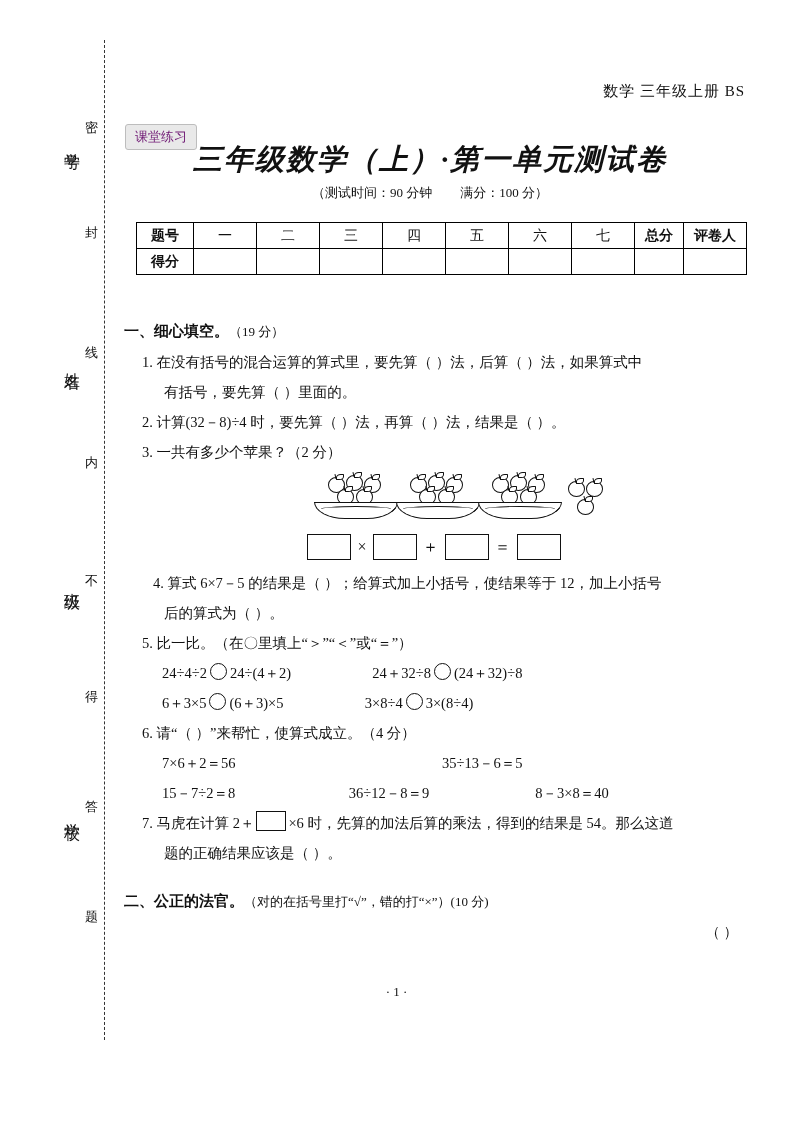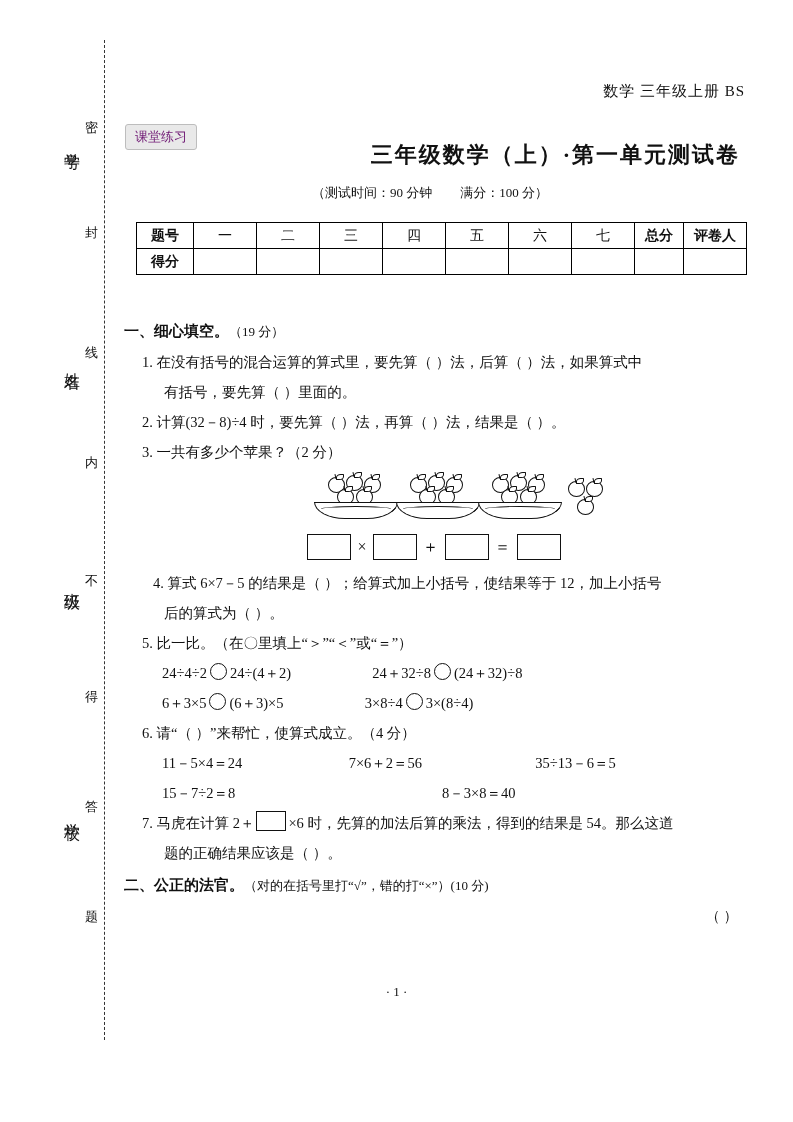--- a/index.html
+++ b/index.html
@@ -89,24 +89,25 @@
     padding: 3px 9px;
     font-size: 13px;
     color: #701a75;
     margin-top: 12px;
   }
   .paper-title {
     position: absolute;
     left: 120px;
     top: 140px;
     width: 620px;
-    text-align: right;
-    font-size: 22px;
+    text-align: center;
+    font-size: 29px;
     font-weight: bold;
     letter-spacing: 2px;
+    font-style: italic;
   }
   .paper-sub {
     position: absolute;
     left: 120px;
     top: 184px;
     width: 620px;
     text-align: center;
     font-size: 13px;
   }
   .paper-sub span { margin: 0 14px; }
@@ -384,35 +385,35 @@
     </div>
     <div class="cmp-row">
       <span class="item">6＋3×5</span><span class="circle"></span><span class="item">(6＋3)×5</span>
       <span class="gap-wide"></span>
       <span class="item">3×8÷4</span><span class="circle"></span><span class="item">3×(8÷4)</span>
     </div>
 
     <div class="q">6. 请“（        ）”来帮忙，使算式成立。（4 分）</div>
 
     <div class="three-col">
-      <div>11－5×4＝24</div>
       <div>7×6＋2＝56</div>
       <div>35÷13－6＝5</div>
     </div>
     <div class="three-col">
       <div>15－7÷2＝8</div>
+      <div>36÷12－8＝9</div>
       <div>8－3×8＝40</div>
     </div>
 
     <div class="q">
       <span>7. 马虎在计算 2＋<span class="inlinebox"></span>×6 时，先算的加法后算的乘法，得到的结果是 54。那么这道</span>
     </div>
     <div class="q indent2">题的正确结果应该是（        ）。</div>
 
-    <div class="sec-head" style="margin-top:2px;">
+    <div class="sec-head" style="margin-top:18px;">
       <span>二、公正的法官。</span><span class="pts">（对的在括号里打“√”，错的打“×”）(10 分)</span>
     </div>
 
     <div class="q">
       <span class="rightparen">（        ）</span>
     </div>
 
   </div>
 
   <div class="page-num">· 1 ·</div>

